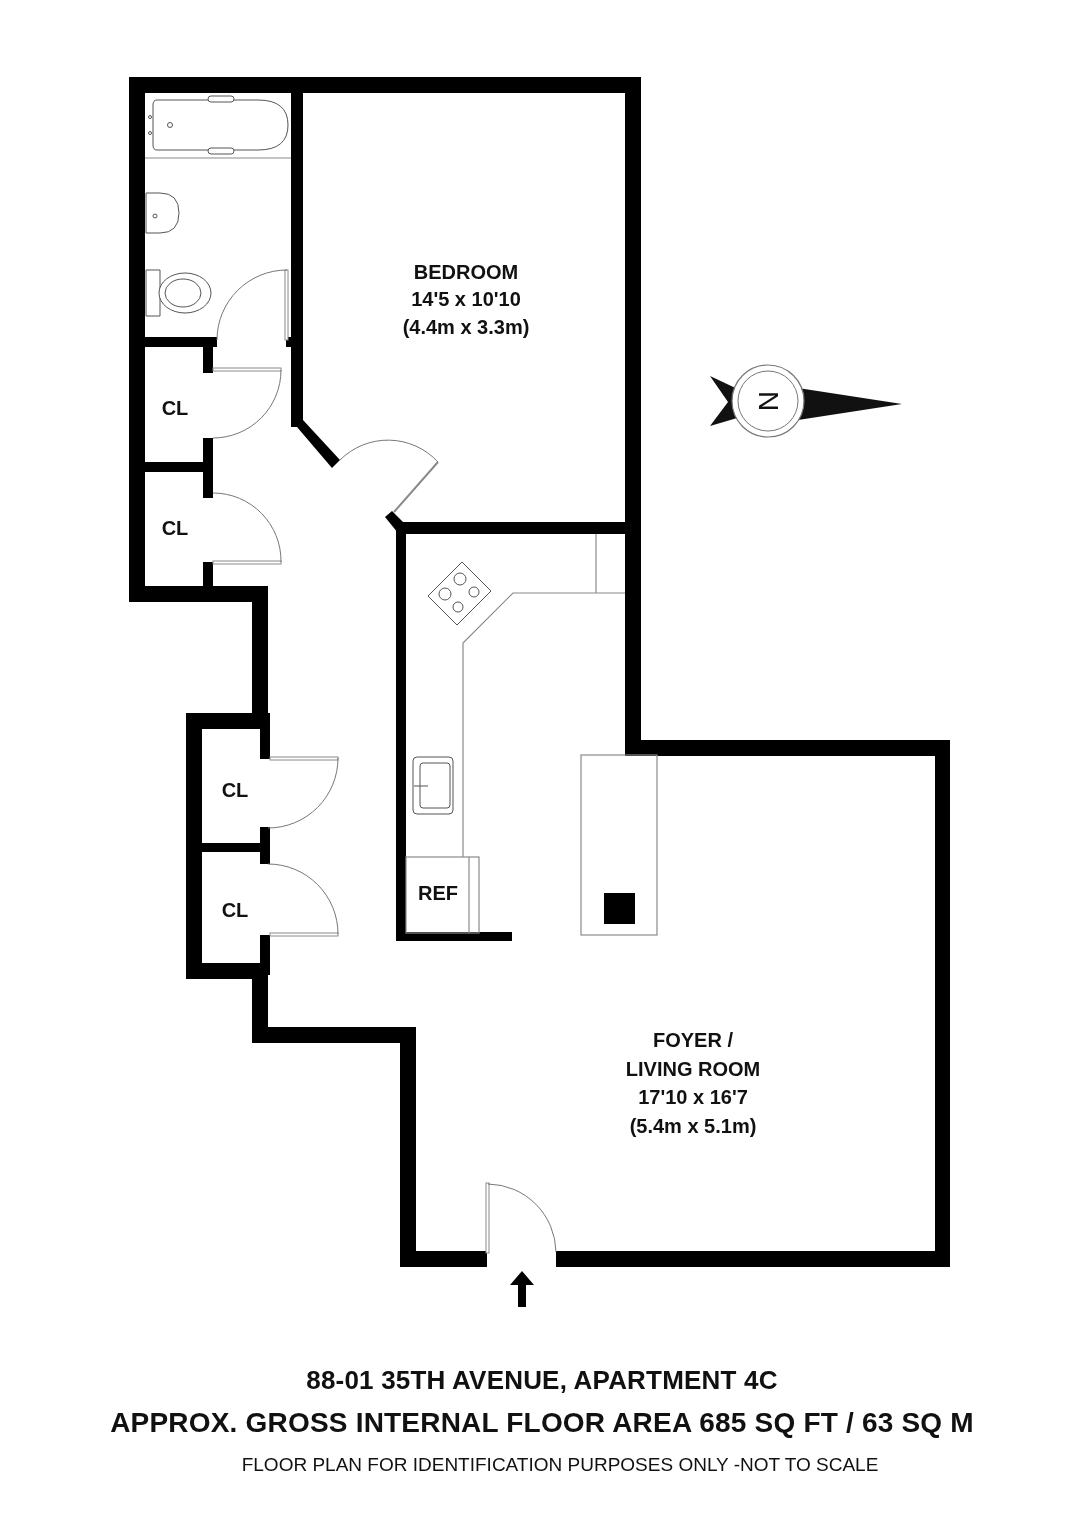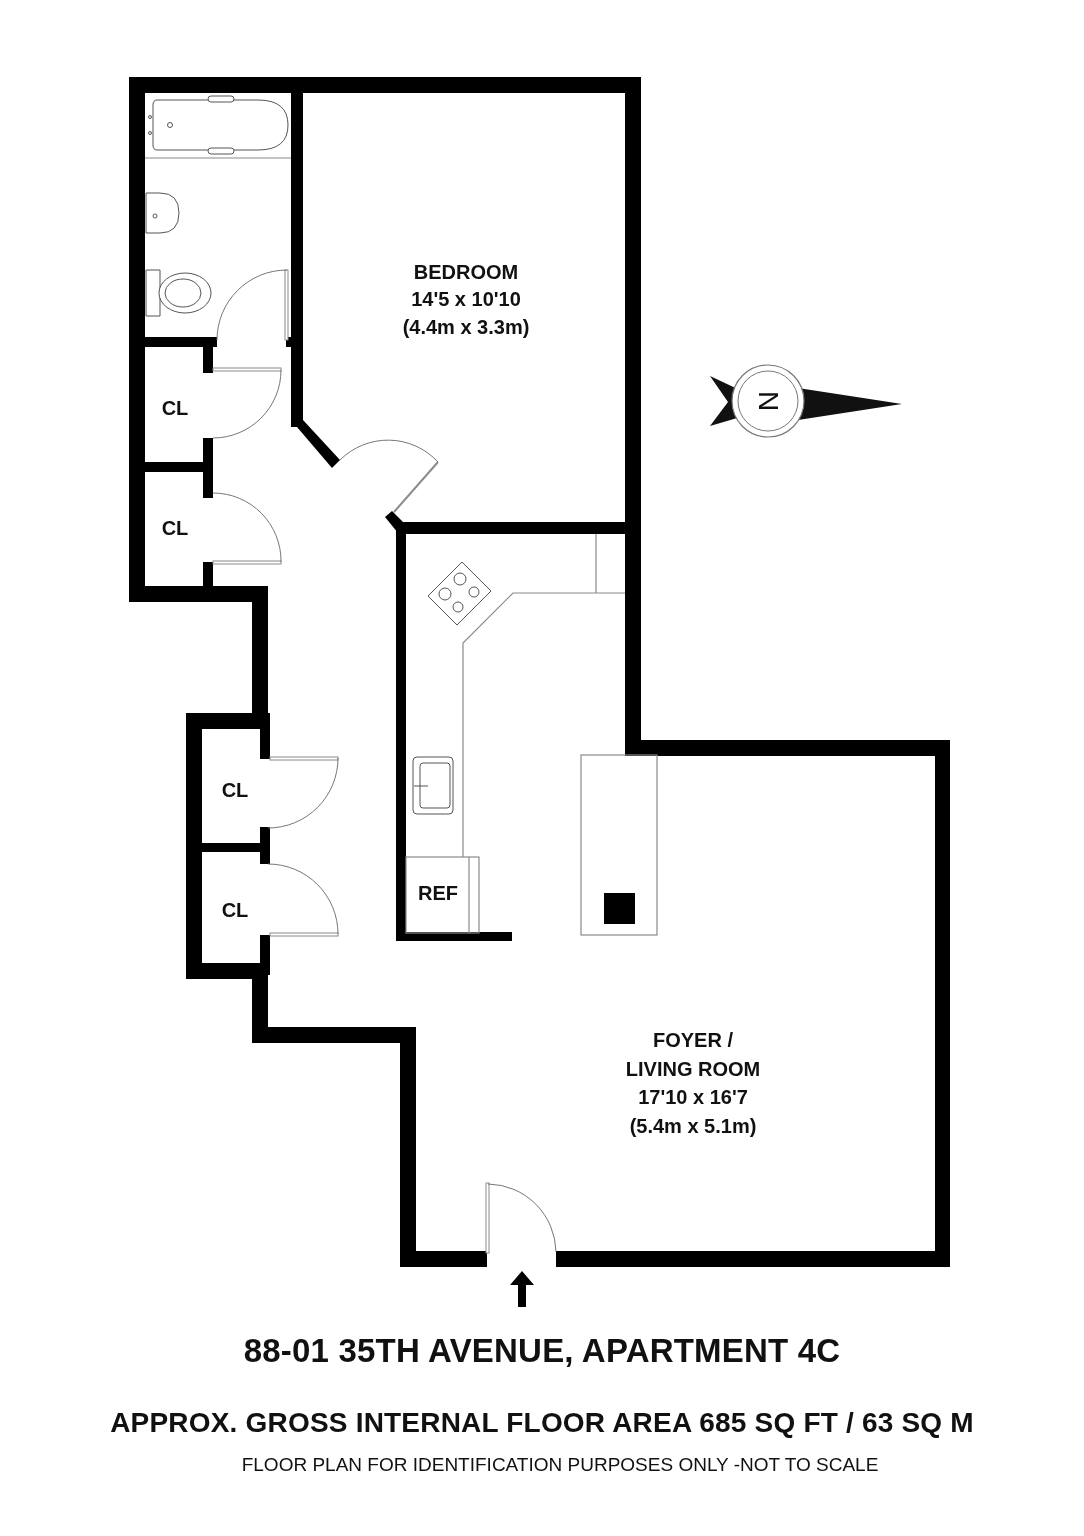--- a/index.html
+++ b/index.html
@@ -7,21 +7,21 @@
   #plan { position: absolute; left: 0; top: 0; width: 1084px; height: 1536px; }
   .wall { fill: #000; }
   .thin { fill: none; stroke: #8a8a8a; stroke-width: 1.2; }
   .fix { fill: #fff; stroke: #555; stroke-width: 1; }
   .swing { fill: none; stroke: #777; stroke-width: 1; }
   .leaf { fill: #fff; stroke: #8a8a8a; stroke-width: 1; }
   .lbl { font-family: "Liberation Sans", sans-serif; font-weight: bold; fill: #111; text-anchor: middle; }
   .room-lbl { font-size: 20px; }
   .cl-lbl { font-size: 20px; }
   .caption { position: absolute; left: 0; width: 1084px; text-align: center; color: #111; font-family: "Liberation Sans", sans-serif; white-space: nowrap; }
-  #address { top: 1332px; font-size: 33px; font-weight: bold; letter-spacing: 0.2px; }
+  #address { top: 1365px; font-size: 26px; font-weight: bold; letter-spacing: 0.2px; }
   #area { top: 1407px; font-size: 28px; font-weight: bold; letter-spacing: 0.2px; left: 0; }
   #disclaimer { top: 1454px; font-size: 19px; font-weight: normal; padding-left: 18px; }
 </style>
 </head>
 <body>
 
 <svg id="plan" viewBox="0 0 1084 1536" xmlns="http://www.w3.org/2000/svg">
 
   <g>
 

